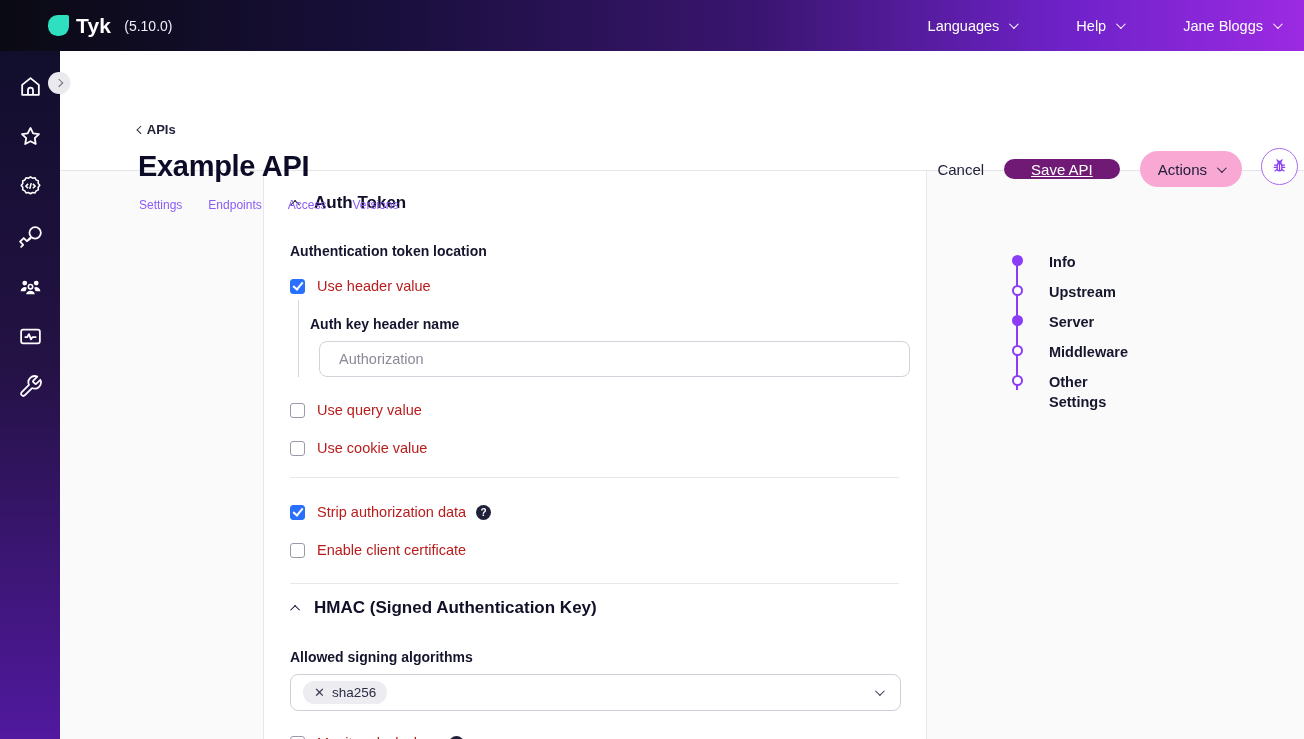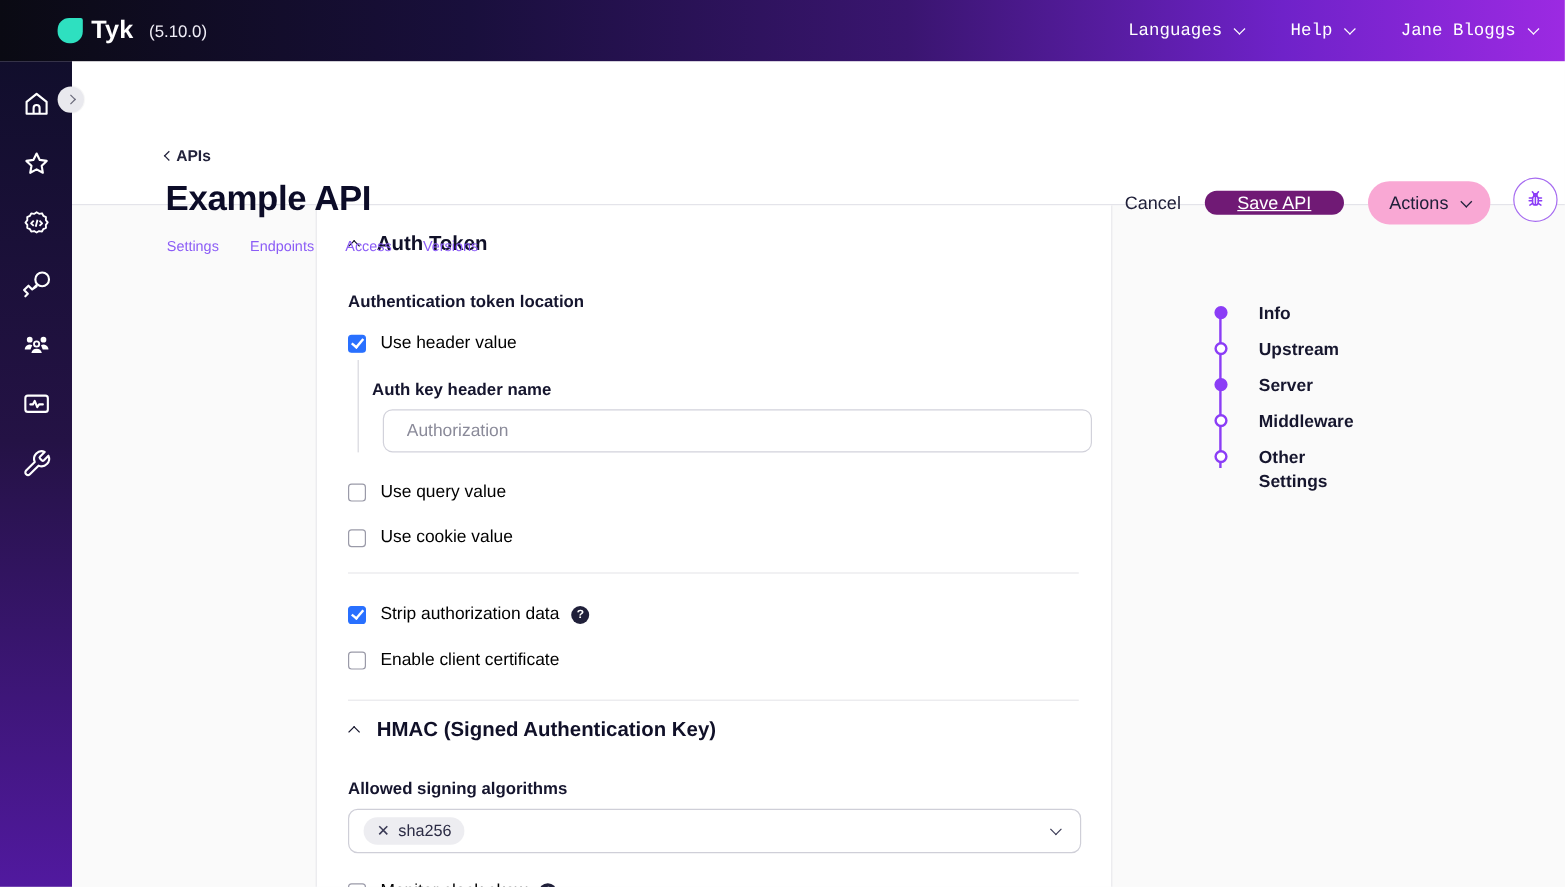--- a/index.html
+++ b/index.html
@@ -8,21 +8,21 @@
 
   
   .topbar { position:absolute; left:0; top:0; width:1304px; height:51px;
     background:linear-gradient(90deg,#0a0a13 0%,#190f3c 30%,#3a1570 58%,#6f22c9 82%,#9c2ae2 100%);
     display:flex; align-items:center; justify-content:space-between; padding:0 24px 0 48px; z-index:30; }
   .brand { display:flex; align-items:center; gap:7px; cursor:pointer; }
   .brand-mark { width:21px; height:21px; background:#2ee0c0;
     border-radius:46% 8% 46% 46%; }
   .brand-name { color:#fff; font-size:21px; font-weight:700; letter-spacing:.2px; }
   .brand-version { color:#f0eef7; font-size:14px; margin-left:6px; }
-  .topmenu { display:flex; align-items:center; gap:40px;font-family:Liberation Mono, monospace; }
+  .topmenu { display:flex; align-items:center; gap:60px; }
   .topmenu-item { display:flex; align-items:center; gap:10px; color:#fff; font-size:14.5px; cursor:pointer; }
 
   .chev { display:inline-block; border:solid currentColor; border-width:0 1.8px 1.8px 0; padding:3px; }
   .chev.down { transform:rotate(45deg) translateY(-2px); }
   .chev.up { transform:rotate(-135deg) translateY(-2px); }
   .chev.left { transform:rotate(135deg); padding:2.4px; }
   .chev.right { transform:rotate(-45deg); padding:2.4px; }
 
   
   .sidebar { position:absolute; left:0; top:51px; width:60px; height:688px;
@@ -67,21 +67,21 @@
   .section-title { font-size:17px; font-weight:700; color:#101028; }
   .field-label { font-size:14px; font-weight:700; color:#15152e; }
   .divider { height:1px; background:#e8e8ec; margin-top:18px; }
 
   .cb-row { display:flex; align-items:center; gap:12px; margin-top:22px; cursor:pointer; }
   .cbx { width:15px; height:15px; border:1.5px solid #9a9aa8; border-radius:3px; background:#fff;
     flex:0 0 auto; display:flex; align-items:center; justify-content:center; }
   .cbx.checked { background:#2970ff; border-color:#2970ff; }
   .cbx.checked::after { content:""; width:4px; height:8px; border:solid #fff;
     border-width:0 2px 2px 0; transform:rotate(40deg); margin-top:-2px; }
-  .cb-label { font-size:14.5px; color:#000000; }
+  .cb-label { font-size:14.5px; color:#b91c1c; }
 
   .tree-field { margin:6px 0 0 8px; border-left:1px solid #d8d8de; padding:16px 0 0 11px; }
   .text-input { display:block; width:591px; height:36px; margin:9px 0 0 9px; border:1px solid #d2d2db;
     border-radius:8px; padding:0 19px; font-size:14.5px; font-family:inherit; color:#2c2c44;
     background:#fff; outline:none; }
   .text-input::placeholder { color:#8a8a99; }
 
   .help-badge { width:15px; height:15px; border-radius:50%; background:#20203a; color:#fff;
     font-size:10px; font-weight:700; display:inline-flex; align-items:center; justify-content:center;
     margin-left:-2px; }

